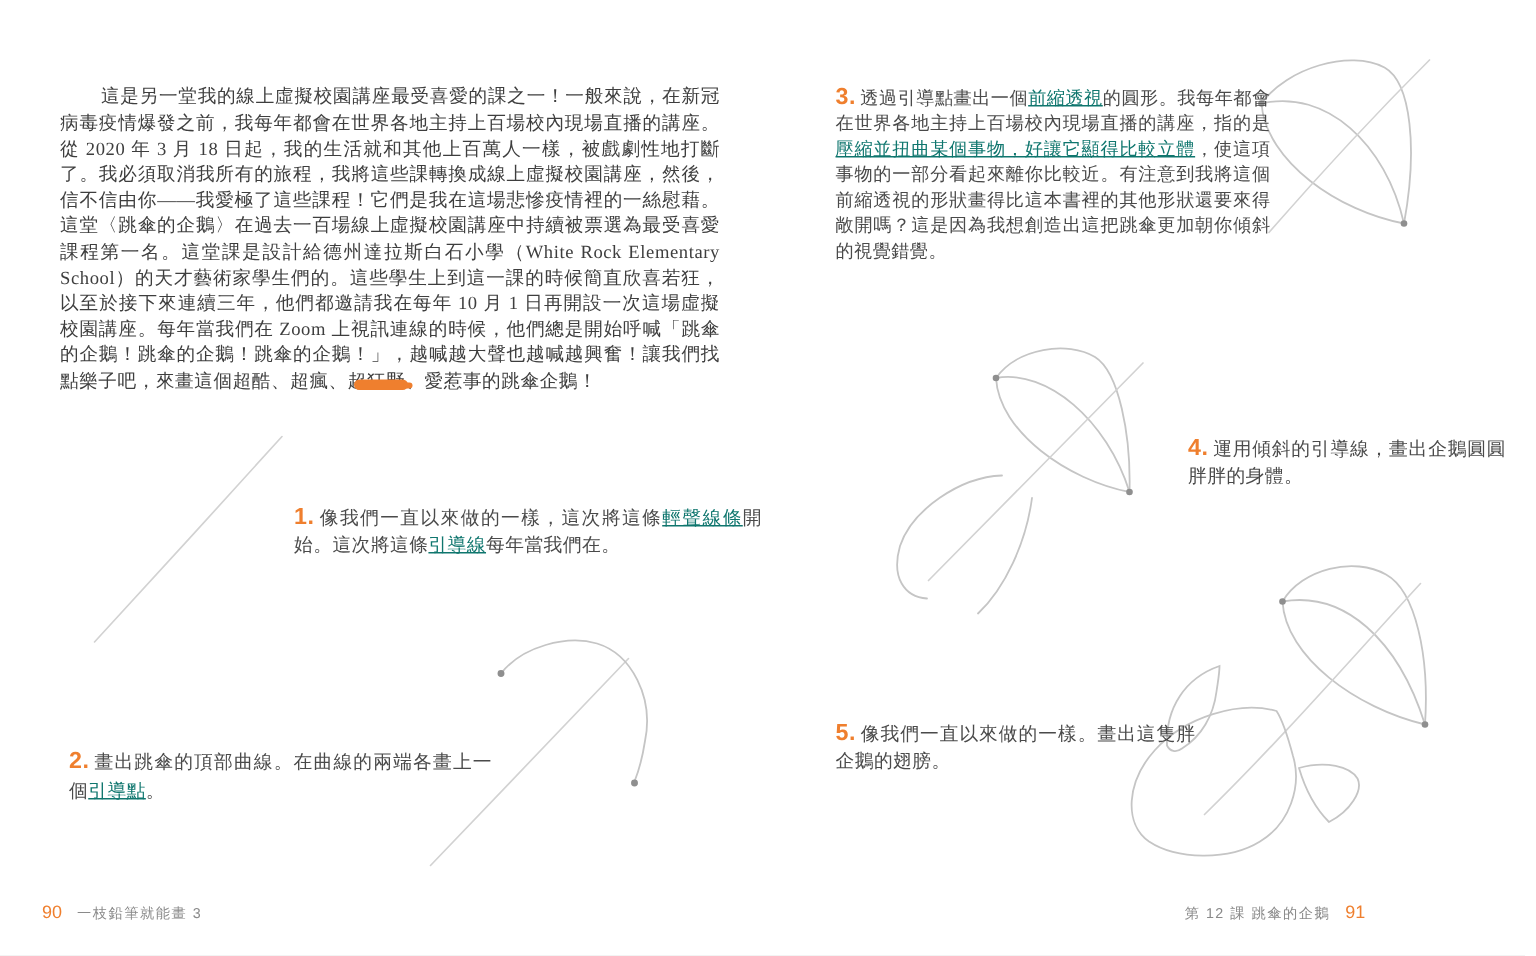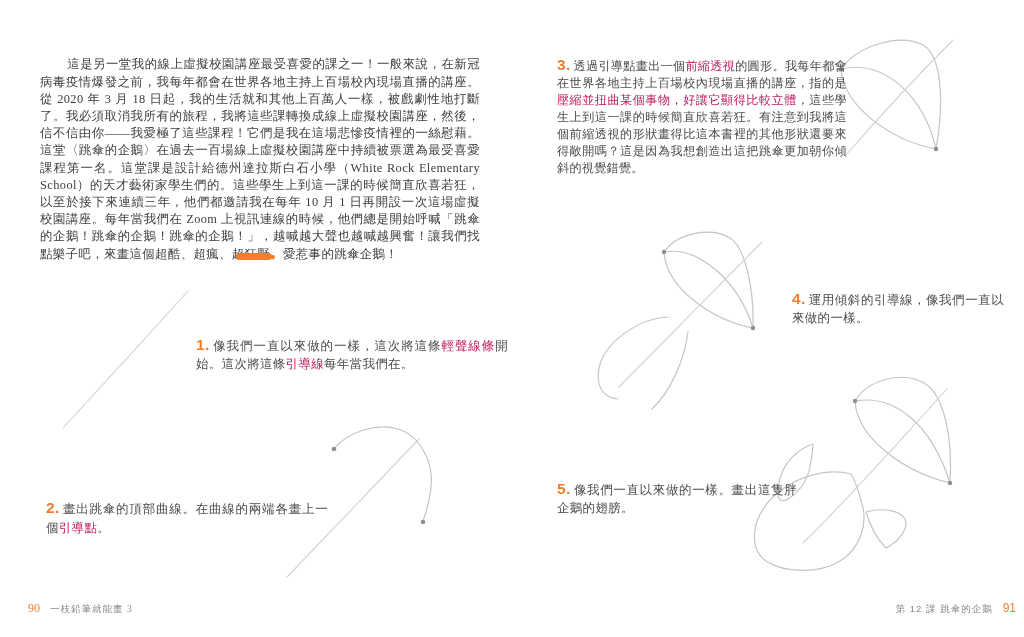--- a/index.html
+++ b/index.html
@@ -32,35 +32,35 @@
   }
   
   .step{
     font-size:12.5px;line-height:18.5px;
     text-align:justify;color:#4a4a4a;letter-spacing:0.3px;
   }
   .step .step-num{
     color:#EF7F2E;font-weight:bold;font-size:15.5px;
     margin-right:3px;
   }
-  .step .hl{color:#be185d;}
+  .step .hl{color:#0f766e;text-decoration:underline;}
   .step1{left:196px;top:323px;width:312px;}
   .step2{left:46px;top:487px;width:282px;margin-top:12px;}
   .step3{left:557px;top:44px;width:290px;font-size:12.1px;line-height:17px;}
   .step4{left:792px;top:277px;width:212px;}
   .step5{left:557px;top:467px;width:240px;}
   
   .footer{
     top:601px;font-size:9.5px;color:#8a8a8a;letter-spacing:1px;
   }
   .footer .pagenum{
     color:#EF7F2E;font-size:12px;letter-spacing:0;
   }
-  .footer-left{left:28px;width:300px;text-align:left;font-family:Liberation Serif, serif;}
-  .footer-right{left:780px;width:236px;text-align:right;}
+  .footer-left{left:28px;width:300px;text-align:left;}
+  .footer-right{left:732px;width:236px;text-align:center;}
   .footer-left .pagenum{margin-right:10px;}
   .footer-right .pagenum{margin-left:10px;}
   
   .sketch-layer{left:0;top:0;pointer-events:none;}
   .pencil{stroke:#c5c5c5;stroke-width:1.2;fill:none;stroke-linecap:round;}
   .pencil-light{stroke:#d2d2d2;stroke-width:1.1;fill:none;stroke-linecap:round;}
   .dot{fill:#8f8f8f;stroke:none;}
 </style>
 </head>
 <body>
@@ -119,22 +119,22 @@
     <div class="abs divider"></div>
 
     <p class="abs step step1"><span class="step-num">1.</span><span><span>像我們一直以來做的一樣，這次將這條</span><span class="hl">輕聲線條</span><span>開始。這次將這條</span><span class="hl">引導線</span><span>每年當我們在。</span></span></p>
 
     <p class="abs step step2"><span class="step-num">2.</span><span><span>畫出跳傘的頂部曲線。在曲線的兩端各畫上一個</span><span class="hl">引導點</span><span>。</span></span></p>
 
     <div class="abs footer footer-left"><span class="pagenum">90</span><span>一枝鉛筆就能畫 3</span></div>
   </div>
 
   <div>
-    <p class="abs step step3"><span class="step-num">3.</span><span><span>透過引導點畫出一個</span><span class="hl">前縮透視</span><span>的圓形。我每年都會在世界各地主持上百場校內現場直播的講座，指的是</span><span class="hl">壓縮並扭曲某個事物，好讓它顯得比較立體</span><span>，這些學生上到這一課的時候簡直欣喜若狂。有注意到我將這個前縮透視的形狀畫得比這本書裡的其他形狀還要來得敞開嗎？這是因為我想創造出這把跳傘更加朝你傾斜的視覺錯覺。</span></span></p>
+    <p class="abs step step3"><span class="step-num">3.</span><span><span>透過引導點畫出一個</span><span class="hl">前縮透視</span><span>的圓形。我每年都會在世界各地主持上百場校內現場直播的講座，指的是</span><span class="hl">壓縮並扭曲某個事物，好讓它顯得比較立體</span><span>，使這項事物的一部分看起來離你比較近。有注意到我將這個前縮透視的形狀畫得比這本書裡的其他形狀還要來得敞開嗎？這是因為我想創造出這把跳傘更加朝你傾斜的視覺錯覺。</span></span></p>
 
-    <p class="abs step step4"><span class="step-num">4.</span><span><span>運用傾斜的引導線，像我們一直以來做的一樣。</span></span></p>
+    <p class="abs step step4"><span class="step-num">4.</span><span><span>運用傾斜的引導線，畫出企鵝圓圓胖胖的身體。</span></span></p>
 
     <p class="abs step step5"><span class="step-num">5.</span><span><span>像我們一直以來做的一樣。畫出這隻胖企鵝的翅膀。</span></span></p>
 
     <div class="abs footer footer-right"><span>第 12 課 跳傘的企鵝</span><span class="pagenum">91</span></div>
   </div>
 
 </div>
 
 </body></html>

